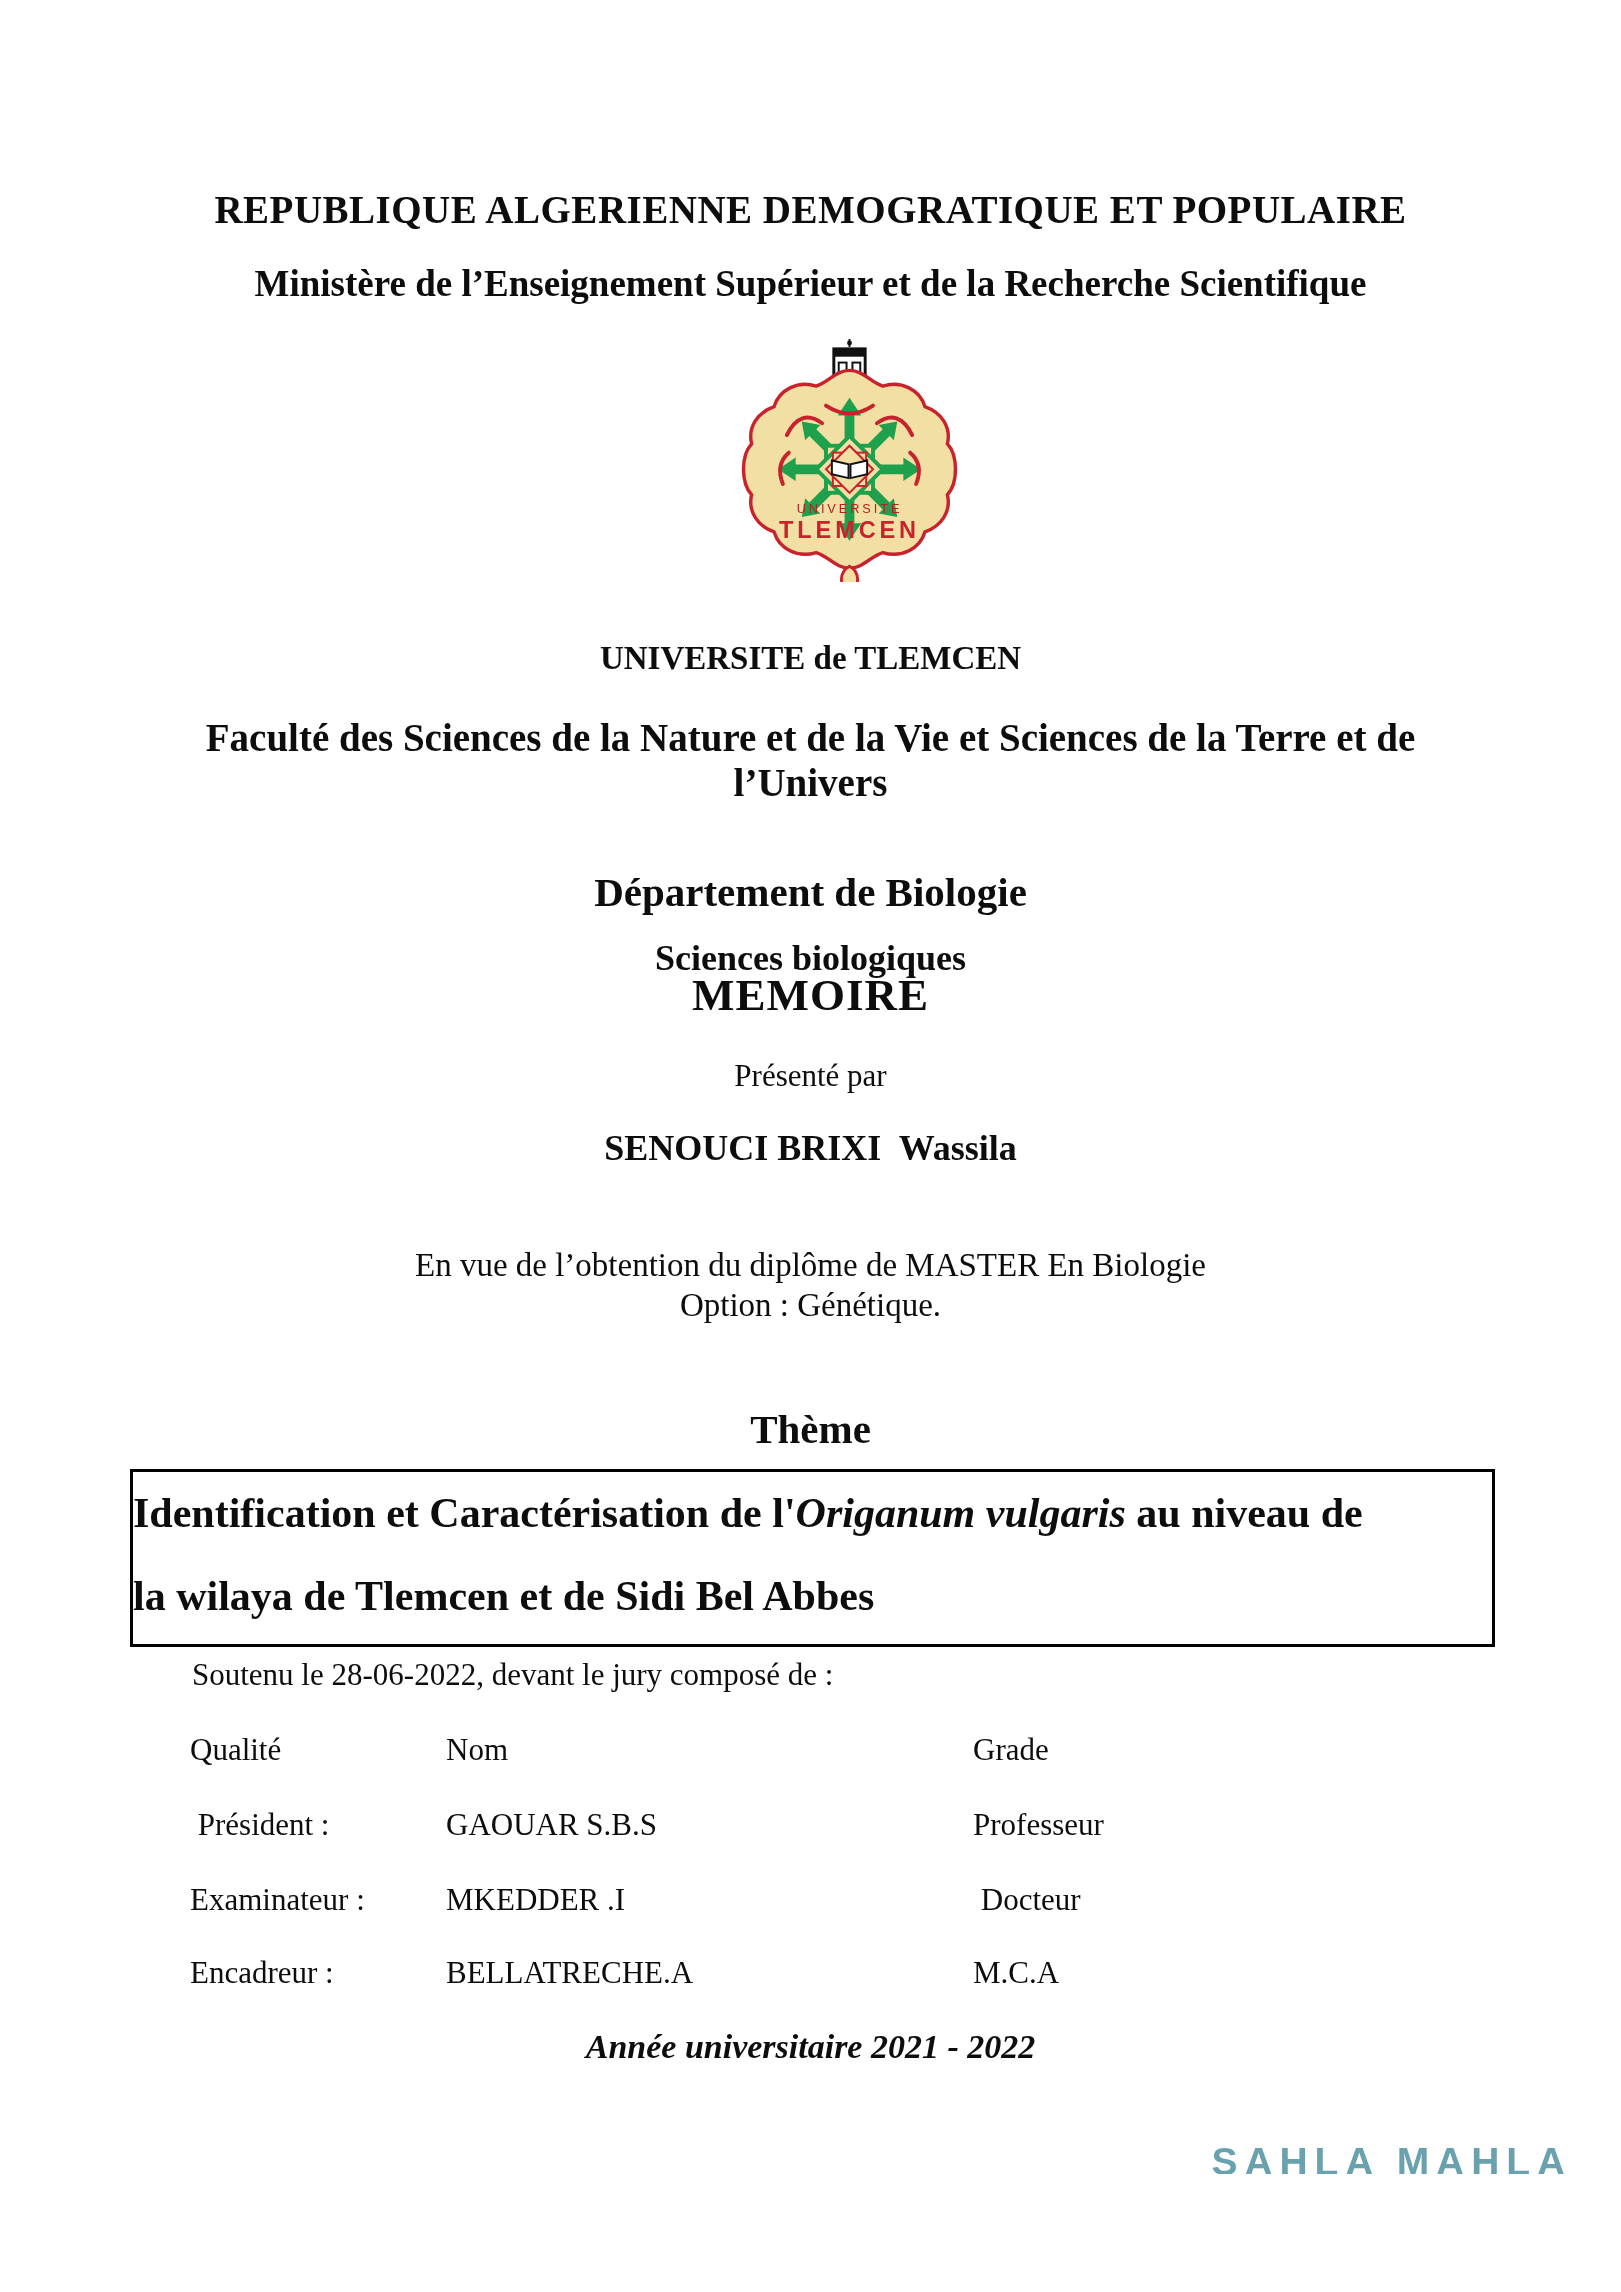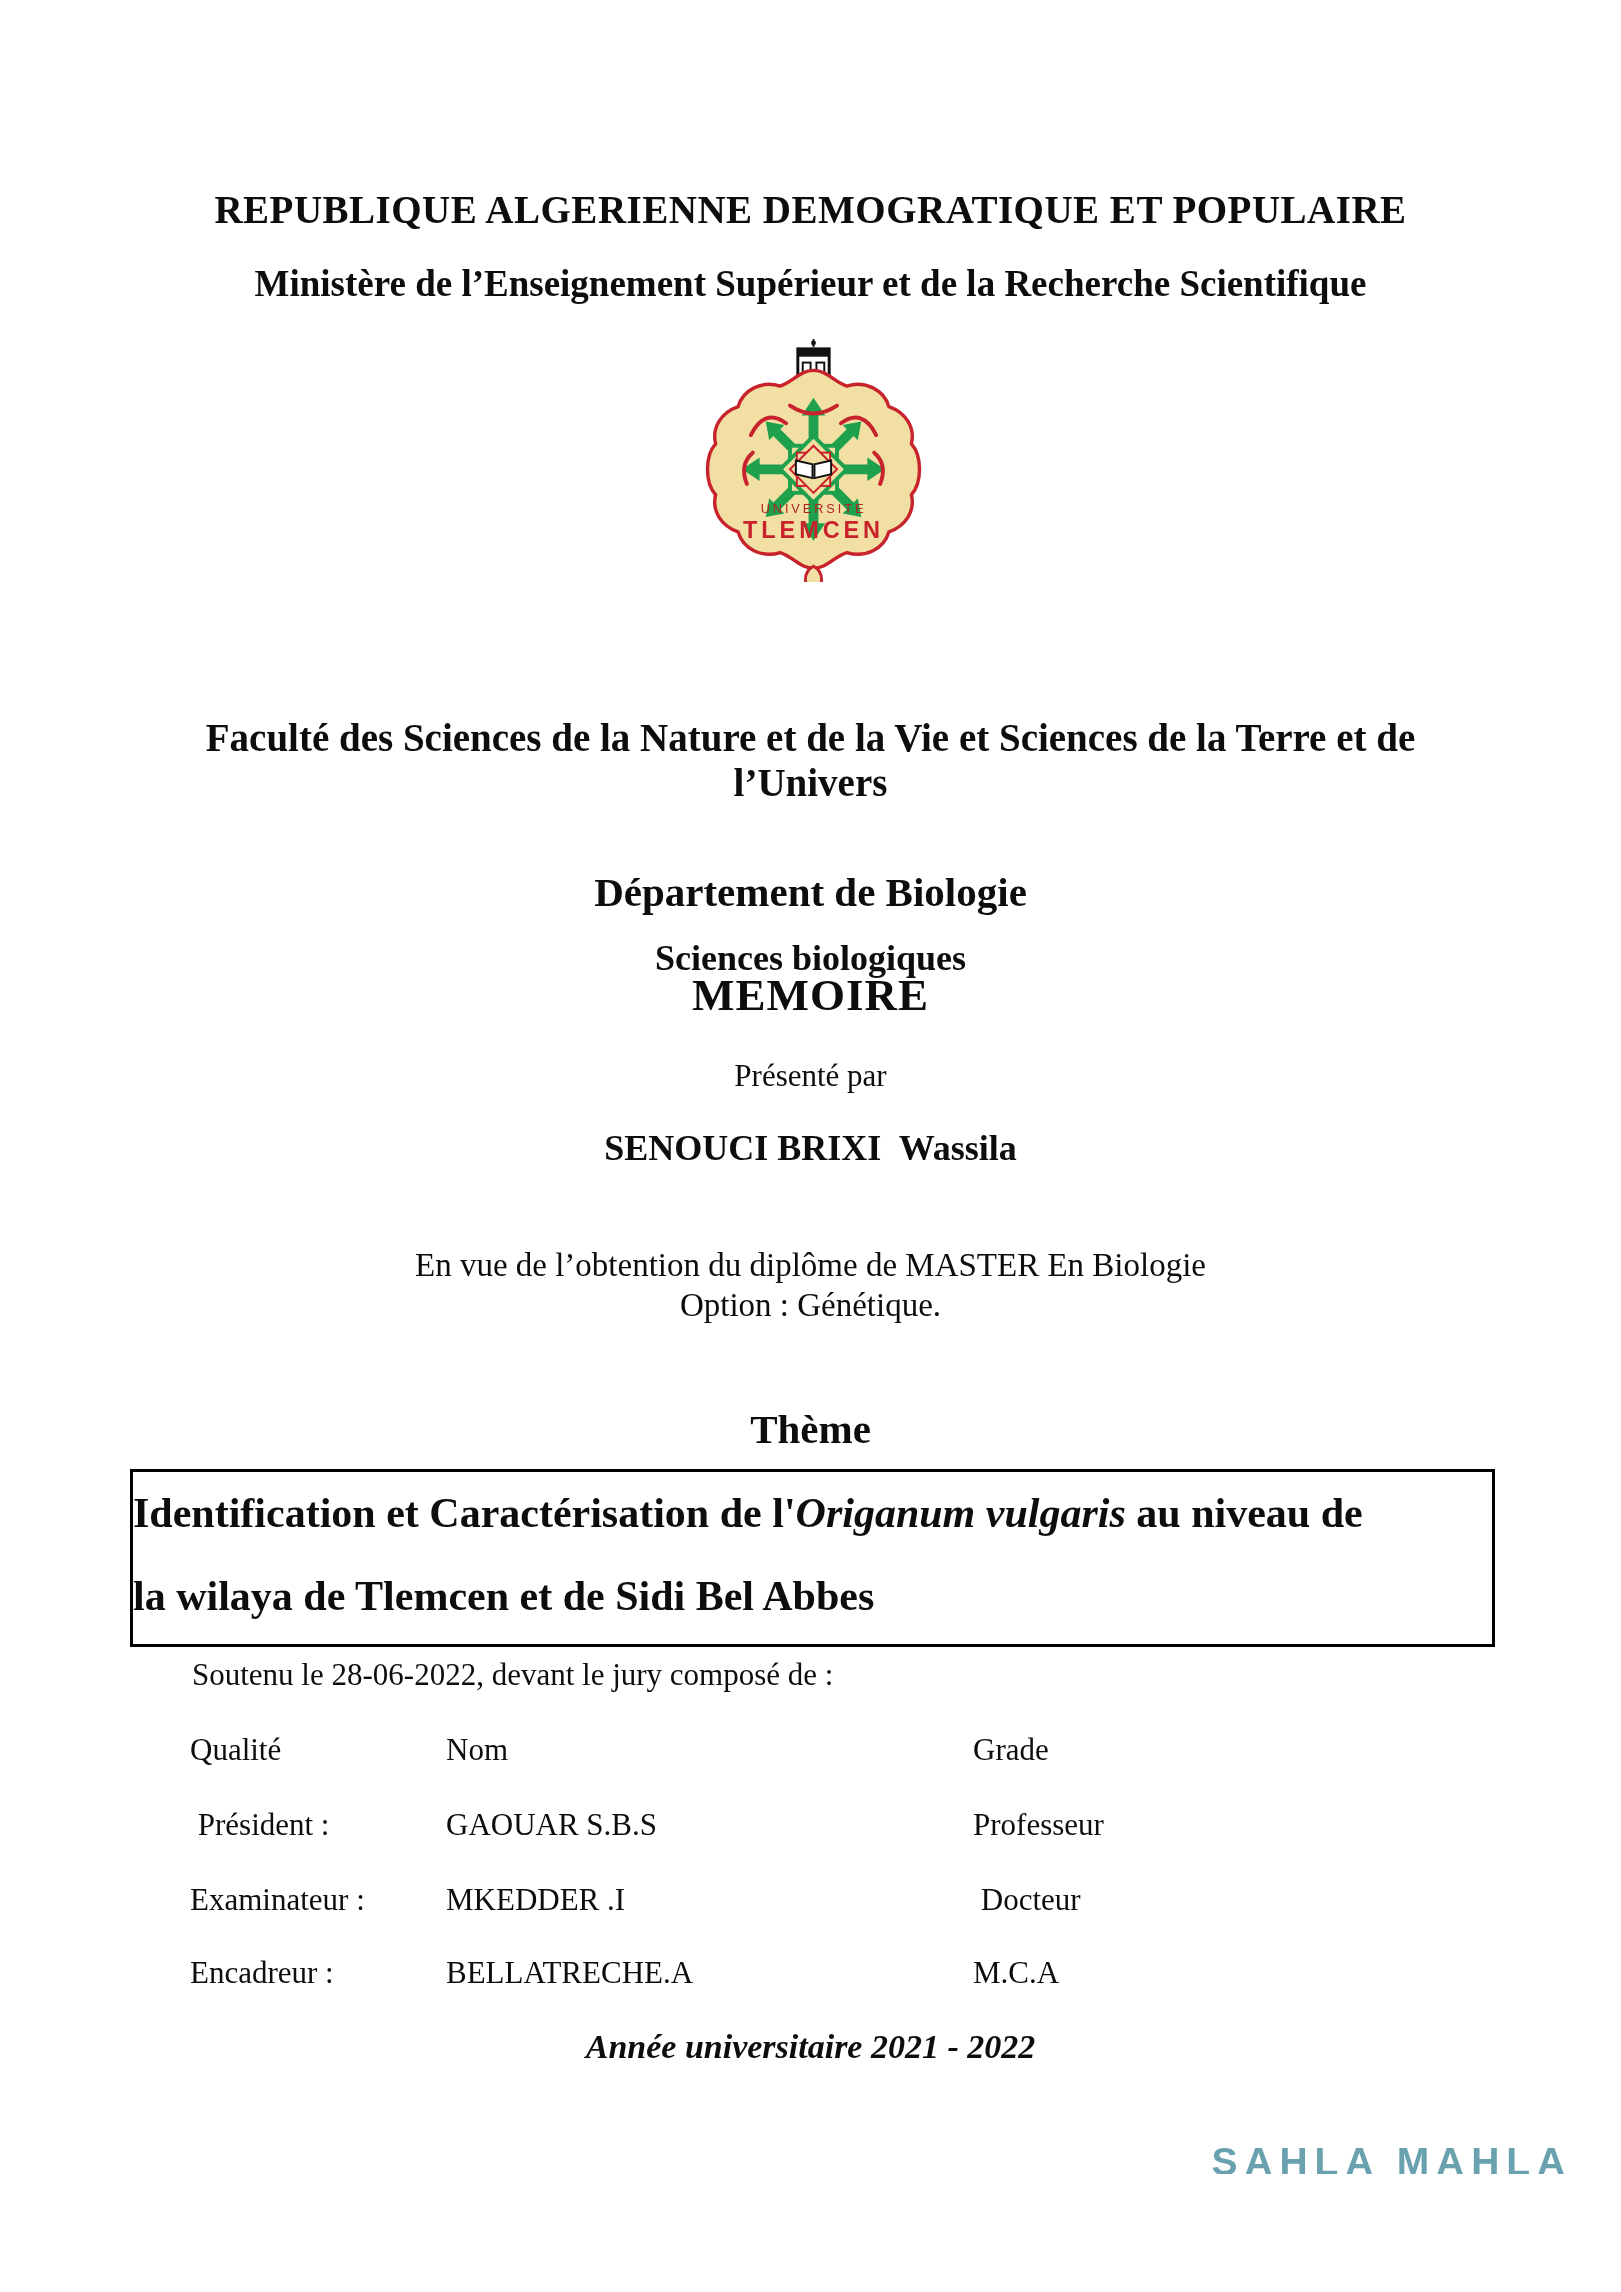--- a/index.html
+++ b/index.html
@@ -12,21 +12,21 @@
     color:#0d0d0d;
     overflow:hidden;
   }
   .centered{position:absolute;left:0;right:0;text-align:center;}
   .bold{font-weight:bold;}
   .pre{white-space:pre;}
 
   .hdr1{top:187px;font-size:39px;line-height:46px;letter-spacing:0.5px;}
   .hdr2{top:261px;font-size:37px;line-height:46px;}
 
-  .logo-wrap{position:absolute;left:696px;top:337px;width:235px;height:245px;text-decoration:underline;}
+  .logo-wrap{position:absolute;left:732px;top:337px;width:235px;height:245px;text-decoration:underline;}
 
   .universite{top:638px;font-size:33px;line-height:41px;}
   .faculte{top:715px;font-size:39px;line-height:45px;}
   .dept1{top:868px;font-size:41px;line-height:49px;}
   .dept2{top:934px;font-size:36px;line-height:49px;}
   .memoire{top:967px;font-size:45px;line-height:56px;letter-spacing:1px;}
   .presente{top:1056px;font-size:31px;line-height:39px;}
   .author{top:1126px;font-size:36px;line-height:44px;}
   .degree{top:1245px;font-size:33px;line-height:40px;}
   .theme{top:1404px;font-size:41px;line-height:51px;}
@@ -137,20 +137,21 @@
           <polygon points="102,126 119,130 119,144 102,140" fill="#ffffff" stroke="#111" stroke-width="2"></polygon>
           <polygon points="138,126 121,130 121,144 138,140" fill="#ffffff" stroke="#111" stroke-width="2"></polygon>
         </g>
       </g>
 
       <text x="120" y="180" text-anchor="middle" font-family="Liberation Sans, sans-serif" font-size="13" letter-spacing="3" fill="#B22222">UNIVERSITE</text>
       <text x="120" y="205" text-anchor="middle" font-family="Liberation Sans, sans-serif" font-size="24" font-weight="bold" letter-spacing="4" fill="#C8232C">TLEMCEN</text>
     </svg>
   </div>
 
+  <div class="centered bold universite">UNIVERSITE de TLEMCEN</div>
   <div class="centered bold faculte" style="padding:0 137px;">Faculté des Sciences de la Nature et de la Vie et Sciences de la Terre et de l’Univers</div>
   <div class="centered bold dept1">Département de Biologie</div>
   <div class="centered bold dept2">Sciences biologiques</div>
   <div class="centered bold memoire">MEMOIRE</div>
   <div class="centered presente">Présenté par</div>
   <div class="centered bold author pre">SENOUCI BRIXI  Wassila</div>
 
   <div class="centered degree">
     <div>En vue de l’obtention du diplôme de MASTER En Biologie</div>
     <div>Option : Génétique.</div>

